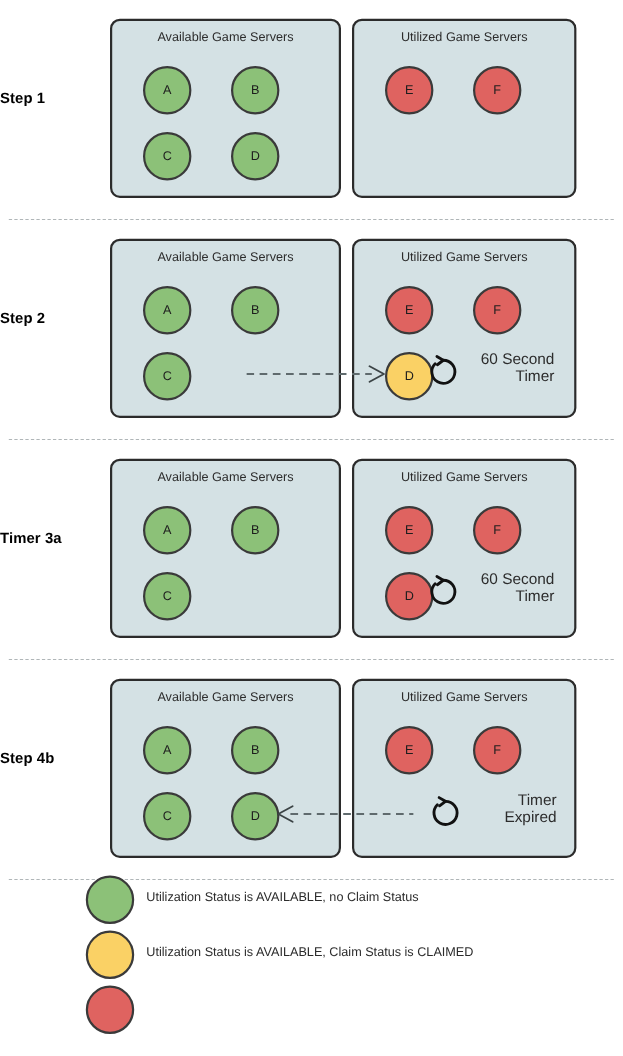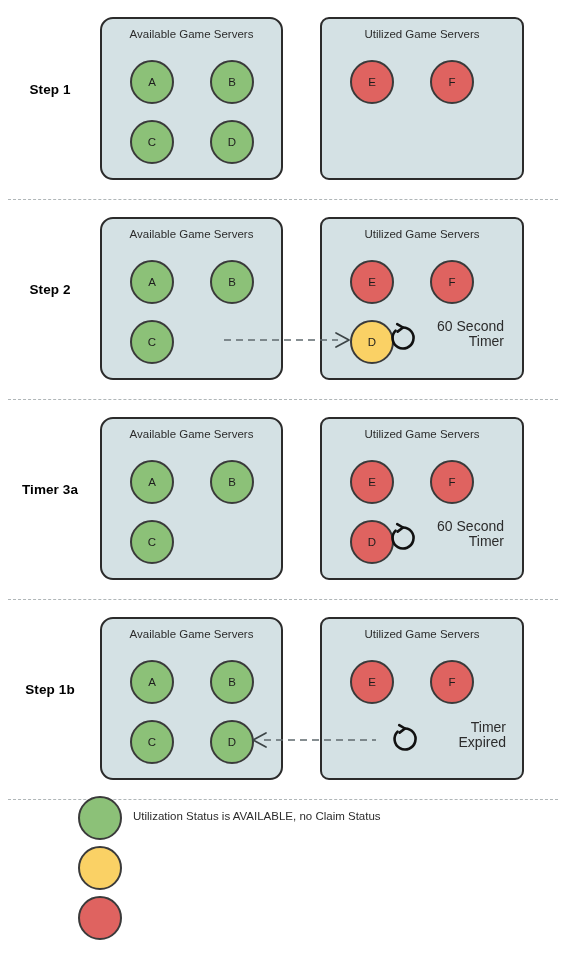--- a/index.html
+++ b/index.html
@@ -11,36 +11,36 @@
     overflow: hidden;
   }
   #root { position: relative; width: 566px; height: 960px; }
 
   .step-row { position: absolute; left: 0; width: 566px; height: 200px; }
 
   .step-label {
     position: absolute;
     left: 0; width: 100px;
     top: 82px;
-    text-align: center;
+    text-align: left;
     font-size: 13.5px;
     font-weight: bold;
     color: #000;
     letter-spacing: .1px;
   }
 
   .panel {
     position: absolute;
     top: 17px;
     height: 163px;
     background: #d4e1e4;
     border: 2.2px solid #2b2b2b;
     border-radius: 9px;
   }
-  .panel.left  { left: 100px; width: 183px; border-radius: 13px; }
+  .panel.left  { left: 100px; width: 210px; }
   .panel.right { left: 320px; width: 204px; }
 
   .panel-title {
     position: absolute;
     top: 9px; left: 0; right: 0;
     text-align: center;
     font-size: 11.5px;
     color: #2c2c2c;
   }
 
@@ -170,21 +170,21 @@
         <div class="timer-wrap" style="left: 386px; top: 121px;">
           <span class="timer-icon"><svg viewBox="0 0 34 34" width="34" height="34">
               <path d="M17 6.5 a10.5 10.5 0 1 1 -7.4 3.1" fill="none" stroke="#111" stroke-width="2.6" stroke-linecap="round"></path>
               <path d="M17 6.5 L11.2 3.1 M17 6.5 L11.6 10.6" fill="none" stroke="#111" stroke-width="2.6" stroke-linecap="round" stroke-linejoin="round"></path>
             </svg></span>
           <div class="timer-text">60 Second Timer</div>
         </div>
         <div class="sep" style="top: 199px;"></div>
       </div>
       <div class="step-row" style="top: 600px;">
-        <div class="step-label">Step 1b</div>
+        <div class="step-label">Step 4b</div>
         <div class="panel left">
           <div class="panel-title">Available Game Servers</div>
           <div class="node green slot-tl">A</div>
           <div class="node green slot-tr">B</div>
           <div class="node green slot-bl">C</div>
           <div class="node green slot-br">D</div>
         </div>
         <div class="panel right">
           <div class="panel-title">Utilized Game Servers</div>
           <div class="node red slot-tl">E</div>
@@ -205,19 +205,20 @@
       </div>
     </div>
 
   <div class="legend" id="legend">
       <div class="legend-row" style="top: 6px;">
         <span class="legend-dot green"></span>
         <span class="legend-text">Utilization Status is AVAILABLE, no Claim Status</span>
       </div>
       <div class="legend-row" style="top: 56px;">
         <span class="legend-dot yellow"></span>
+        <span class="legend-text">Utilization Status is AVAILABLE, Claim Status is CLAIMED</span>
       </div>
       <div class="legend-row" style="top: 106px;">
         <span class="legend-dot red"></span>
       </div>
     </div>
 
 </div>
 
 </body></html>

